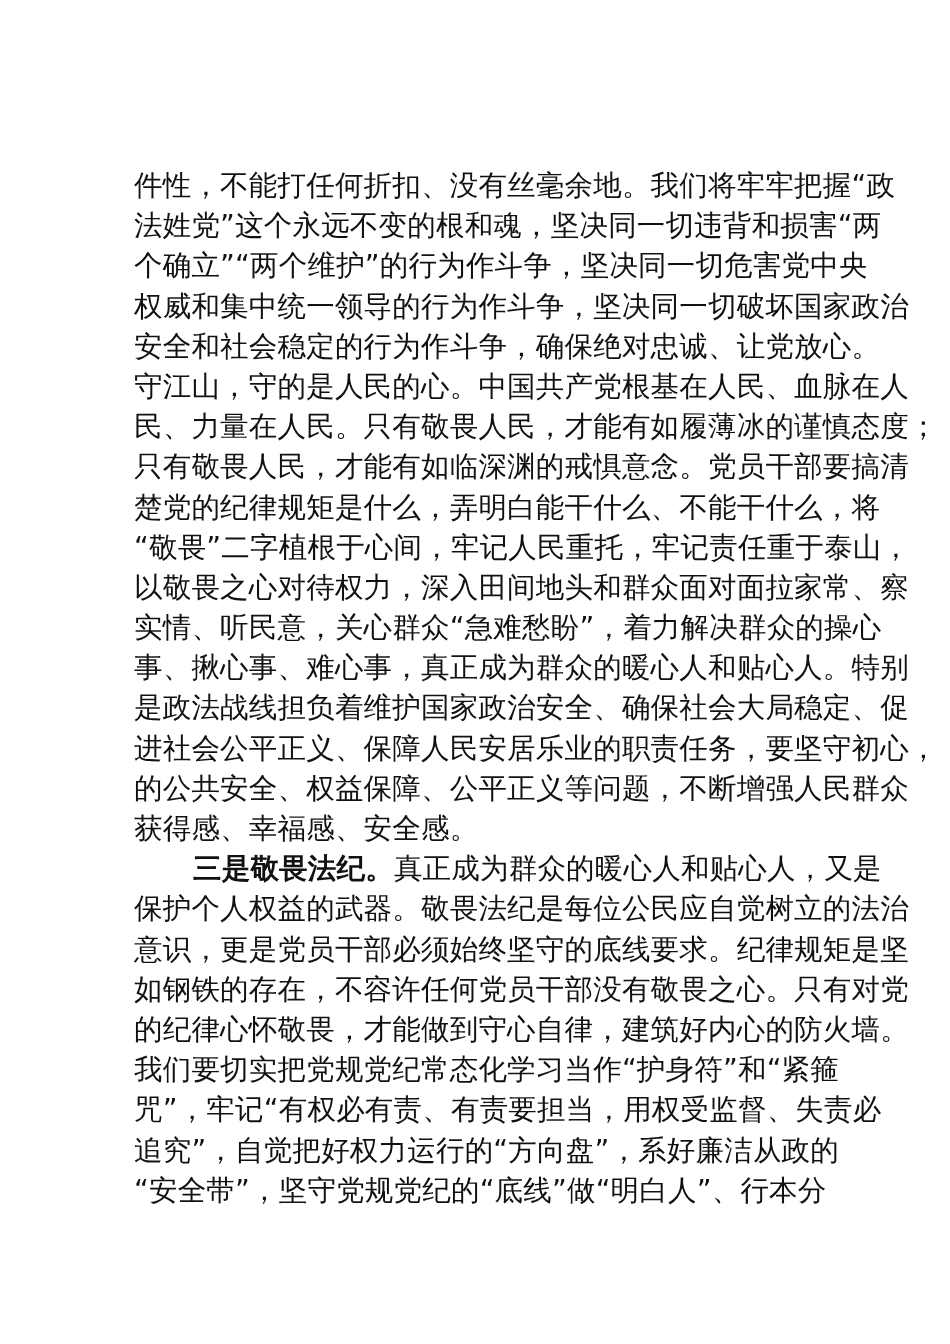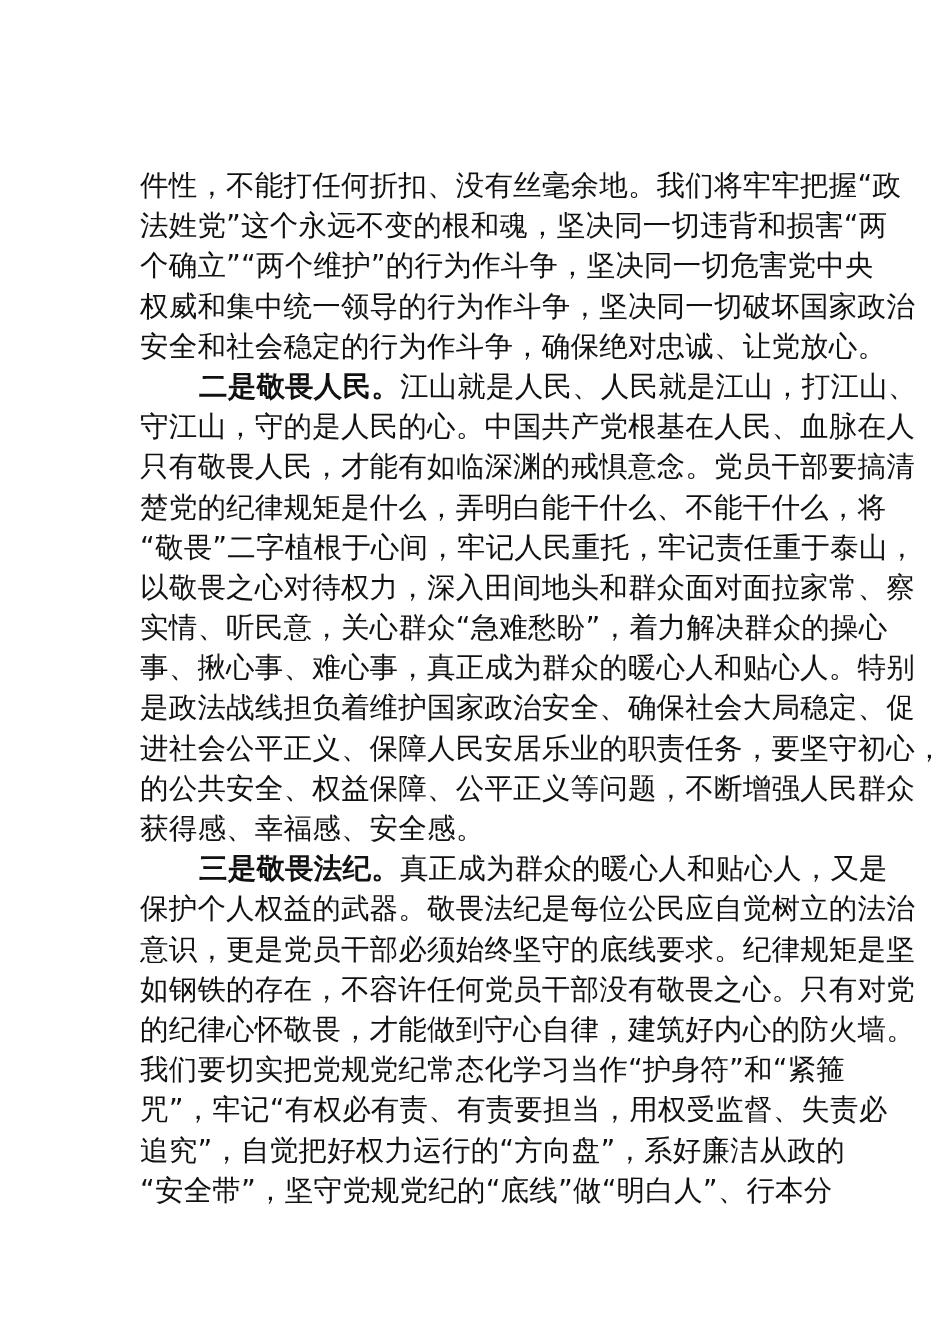--- a/index.html
+++ b/index.html
@@ -1,39 +1,39 @@
 <!DOCTYPE html>
 <html><head>
 <meta charset="utf-8">
 <style>
   html, body { margin: 0; padding: 0; background: #ffffff; }
   body { width: 950px; height: 1344px; position: relative; overflow: hidden;
          font-family: "DejaVu Sans", "Liberation Sans", sans-serif; color: #111111; }
-  .page { position: absolute; left: 140px; top: 166px; width: 712px; }
+  .page { position: absolute; left: 134px; top: 166px; width: 712px; }
   .line { height: 40.2px; line-height: 40.2px; font-size: 28.5px; white-space: nowrap;
           letter-spacing: 0.2px; overflow: visible; }
   .indent { padding-left: 59px; }
   .bold { font-weight: bold; }
 </style>
 </head>
 <body>
 
 <div class="page">
 
   <div>
     <div class="line">件性，不能打任何折扣、没有丝毫余地。我们将牢牢把握“政</div>
     <div class="line">法姓党”这个永远不变的根和魂，坚决同一切违背和损害“两</div>
     <div class="line">个确立”“两个维护”的行为作斗争，坚决同一切危害党中央</div>
     <div class="line">权威和集中统一领导的行为作斗争，坚决同一切破坏国家政治</div>
     <div class="line">安全和社会稳定的行为作斗争，确保绝对忠诚、让党放心。</div>
   </div>
 
   <div>
-    <div class="line indent"><span class="bold">二是敬畏人民。</span><span>江山就是人民、人民就是江山，打江山、</span></div>
     <div class="line">守江山，守的是人民的心。中国共产党根基在人民、血脉在人</div>
+    <div class="line">民、力量在人民。只有敬畏人民，才能有如履薄冰的谨慎态度；</div>
     <div class="line">只有敬畏人民，才能有如临深渊的戒惧意念。党员干部要搞清</div>
     <div class="line">楚党的纪律规矩是什么，弄明白能干什么、不能干什么，将</div>
     <div class="line">“敬畏”二字植根于心间，牢记人民重托，牢记责任重于泰山，</div>
     <div class="line">以敬畏之心对待权力，深入田间地头和群众面对面拉家常、察</div>
     <div class="line">实情、听民意，关心群众“急难愁盼”，着力解决群众的操心</div>
     <div class="line">事、揪心事、难心事，真正成为群众的暖心人和贴心人。特别</div>
     <div class="line">是政法战线担负着维护国家政治安全、确保社会大局稳定、促</div>
     <div class="line">进社会公平正义、保障人民安居乐业的职责任务，要坚守初心，</div>
     <div class="line">的公共安全、权益保障、公平正义等问题，不断增强人民群众</div>
     <div class="line">获得感、幸福感、安全感。</div>

